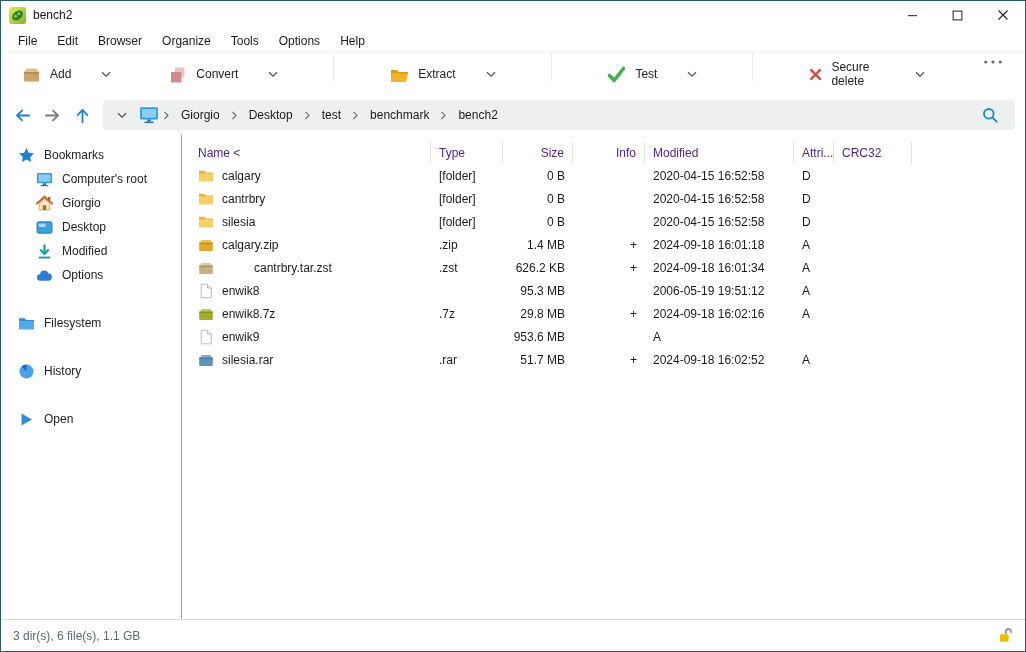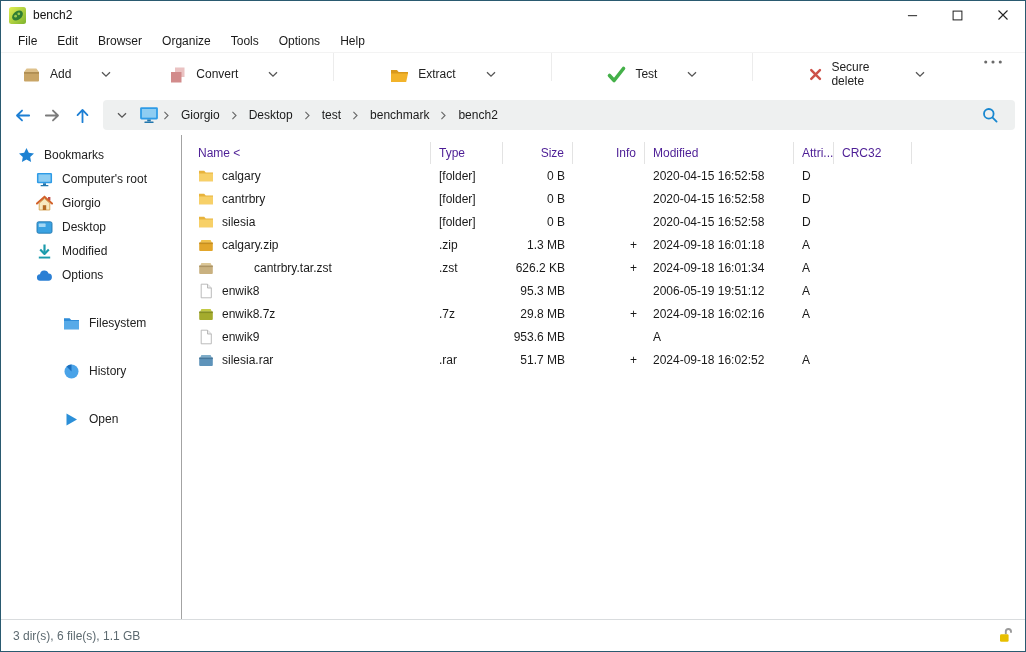--- a/index.html
+++ b/index.html
@@ -34,21 +34,21 @@
   .addr-device { width:20px; height:18px; display:flex; margin:0 4px; }
   .crumb { padding:0 11px; color:#1a1a1a; }
   .crumb-sep { display:flex; align-items:center; }
   .addr-search { margin-left:auto; display:flex; padding:2px 6px; }
 
   
   .main { flex:1 1 auto; display:flex; min-height:0; }
   .sidebar { width:181px; flex:0 0 181px; border-right:1px solid #a3a3a3; padding-top:8px; }
   .side-item { height:24px; display:flex; align-items:center; gap:9px; padding-left:17px; }
   .side-item.indent { padding-left:35px; }
-  .side-item.gap { margin-top:24px;margin-left:45px; }
+  .side-item.gap { margin-top:24px; }
   .side-ico { width:17px; height:17px; display:flex; flex:0 0 17px; }
 
   .filepanel { flex:1; padding:7px 0 0 8px; overflow:hidden; }
   .thead { display:flex; height:22px; }
   .th { display:flex; align-items:center; padding:0 8px; color:#4c1d95; border-right:1px solid #e3e3e3; white-space:nowrap; }
   .th.right { justify-content:flex-end; }
   .tbody {}
   .trow { display:flex; height:23px; }
   .td { display:flex; align-items:center; padding:0 8px; white-space:nowrap; overflow:hidden; color:#1a1a1a; }
   .td.right { justify-content:flex-end; }
@@ -476,21 +476,21 @@
               <span class="row-ico">
                 <svg viewBox="0 0 16 14">
                   <path d="M2.2 4.5l1.2-2.4h9.2l1.2 2.4z" fill="#f0c14b"></path>
                   <rect x="1.2" y="4.5" width="13.6" height="8.5" rx="1" fill="#e2a62b"></rect>
                   <path d="M1.2 4.5h13.6v1.6H1.2z" fill="#c78f1e"></path>
                 </svg>
               </span>
               <span class="cell-name">calgary.zip</span>
             </div>
       <div class="td c1" style="width: 72px;">.zip</div>
-      <div class="td c2 right" style="width: 70px;">1.3 MB</div>
+      <div class="td c2 right" style="width: 70px;">1.4 MB</div>
       <div class="td c3 right" style="width: 72px;">+</div>
       <div class="td c4" style="width: 149px;">2024-09-18 16:01:18</div>
       <div class="td c5" style="width: 40px;">A</div>
       <div class="td c6" style="width: 78px;"></div>
     </div>
           <div class="trow">
       <div class="td c0" style="width: 241px; gap: 32px;">
               <span class="row-ico">
                 <svg viewBox="0 0 16 14">
                   <path d="M2.2 4.5l1.2-2.4h9.2l1.2 2.4z" fill="#dcc797"></path>

